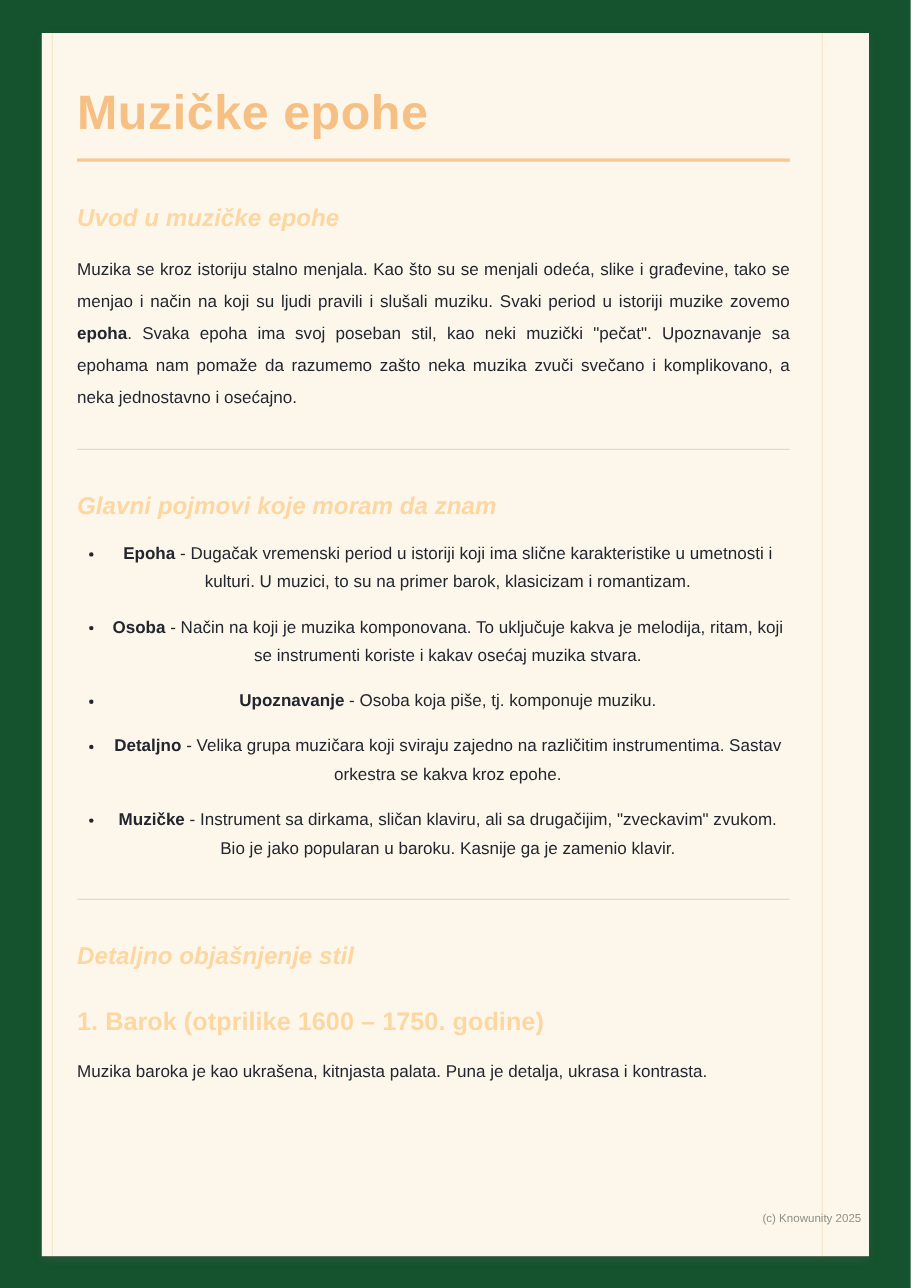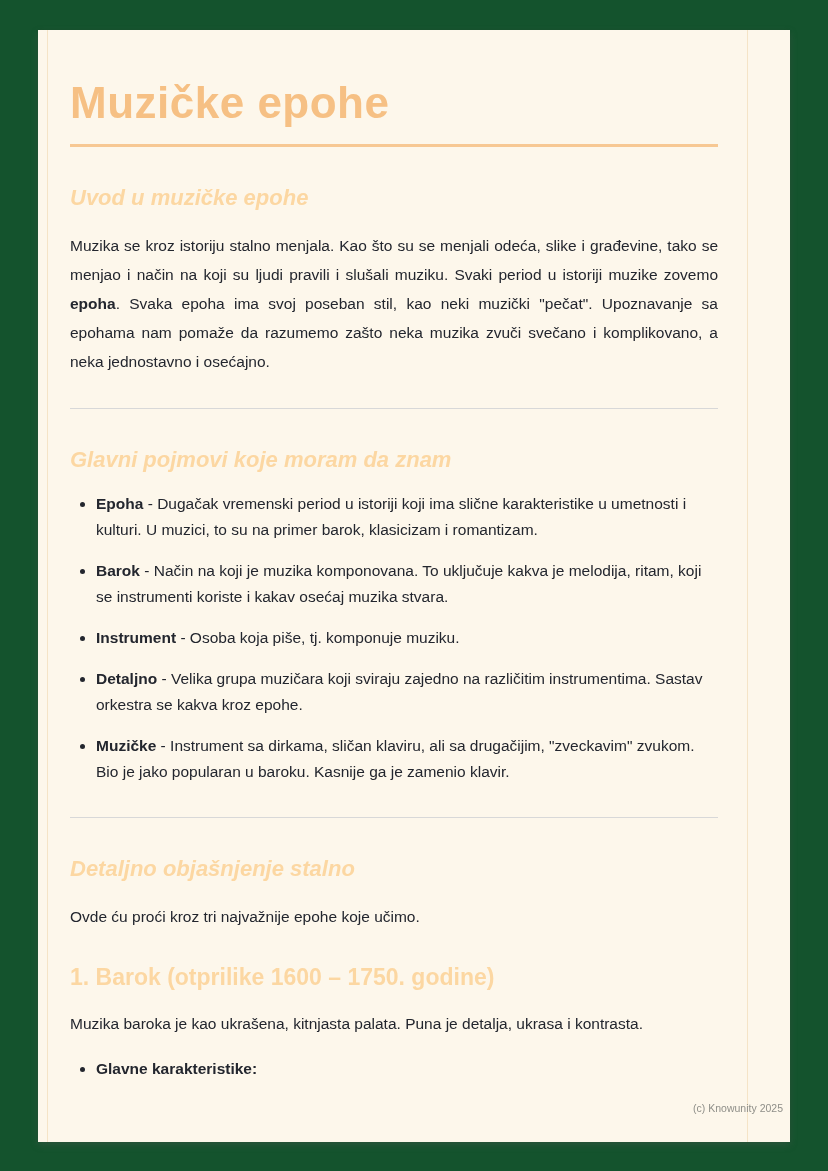--- a/index.html
+++ b/index.html
@@ -79,20 +79,21 @@
   }
   p.justified { text-align: justify; }
   hr.soft-divider {
     border: none;
     border-top: 1px solid var(--divider, #d8d8d8);
     margin: 32px 0 0 0;
   }
   ul.term-list {
     margin: 18px 0 0 0;
     padding-left: 26px;
+    text-align: center;
   }
   ul.term-list li {
     font-size: 15.5px;
     line-height: 26px;
     color: var(--body-text, #23262e);
     margin-bottom: 15px;
   }
   ul.term-list li:last-child { margin-bottom: 0; }
   strong.term { font-weight: 700; }
   .page-footer {
@@ -116,34 +117,30 @@
       <hr class="accent-rule">
 
       <h2 class="section-heading">Uvod u muzičke epohe</h2>
       <p class="body-text justified"><span>Muzika se kroz istoriju stalno menjala. Kao što su se menjali odeća, slike i građevine, tako se menjao i način na koji su ljudi pravili i slušali muziku. Svaki period u istoriji muzike zovemo </span><strong>epoha</strong><span>. Svaka epoha ima svoj poseban stil, kao neki muzički "pečat". Upoznavanje sa epohama nam pomaže da razumemo zašto neka muzika zvuči svečano i komplikovano, a neka jednostavno i osećajno.</span></p>
 
       <hr class="soft-divider">
 
       <h2 class="section-heading">Glavni pojmovi koje moram da znam</h2>
       <ul class="term-list">
         <li><strong class="term">Epoha</strong><span> - Dugačak vremenski period u istoriji koji ima slične karakteristike u umetnosti i kulturi. U muzici, to su na primer barok, klasicizam i romantizam.</span></li>
-        <li><strong class="term">Barok</strong><span> - Način na koji je muzika komponovana. To uključuje kakva je melodija, ritam, koji se instrumenti koriste i kakav osećaj muzika stvara.</span></li>
-        <li><strong class="term">Instrument</strong><span> - Osoba koja piše, tj. komponuje muziku.</span></li>
+        <li><strong class="term">Osoba</strong><span> - Način na koji je muzika komponovana. To uključuje kakva je melodija, ritam, koji se instrumenti koriste i kakav osećaj muzika stvara.</span></li>
+        <li><strong class="term">Upoznavanje</strong><span> - Osoba koja piše, tj. komponuje muziku.</span></li>
         <li><strong class="term">Detaljno</strong><span> - Velika grupa muzičara koji sviraju zajedno na različitim instrumentima. Sastav orkestra se kakva kroz epohe.</span></li>
         <li><strong class="term">Muzičke</strong><span> - Instrument sa dirkama, sličan klaviru, ali sa drugačijim, "zveckavim" zvukom. Bio je jako popularan u baroku. Kasnije ga je zamenio klavir.</span></li>
       </ul>
 
       <hr class="soft-divider">
 
-      <h2 class="section-heading">Detaljno objašnjenje stalno</h2>
-      <p class="body-text">Ovde ću proći kroz tri najvažnije epohe koje učimo.</p>
+      <h2 class="section-heading">Detaljno objašnjenje stil</h2>
 
       <h3 class="sub-heading">1. Barok (otprilike 1600 – 1750. godine)</h3>
       <p class="body-text justified">Muzika baroka je kao ukrašena, kitnjasta palata. Puna je detalja, ukrasa i kontrasta.</p>
 
-      <ul class="term-list">
-        <li><strong class="term">Glavne karakteristike:</strong></li>
-      </ul>
     </div>
 
     <div class="page-footer">(c) Knowunity 2025</div>
   </div>
 </div>
 
 </body></html>

